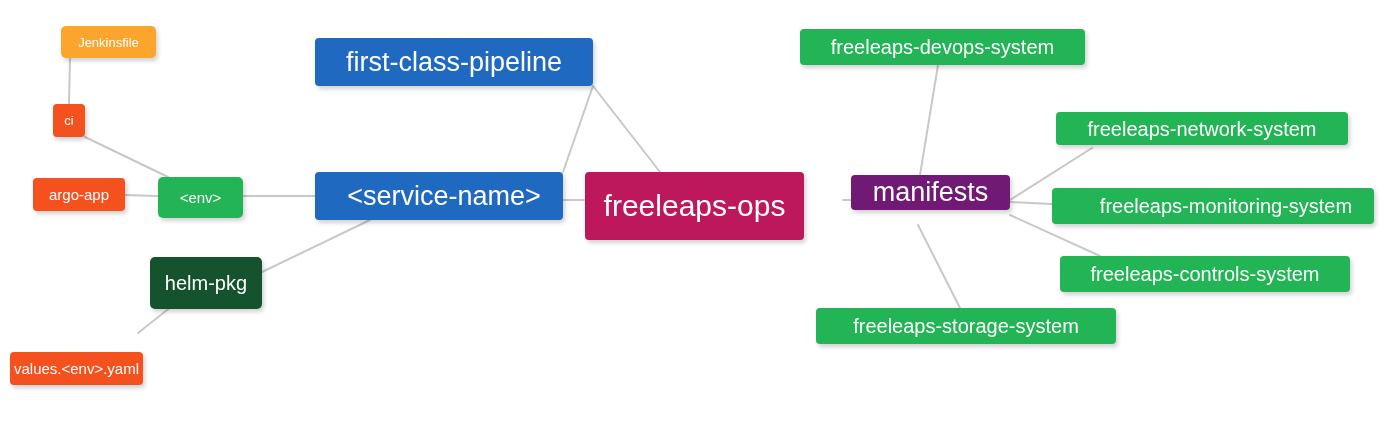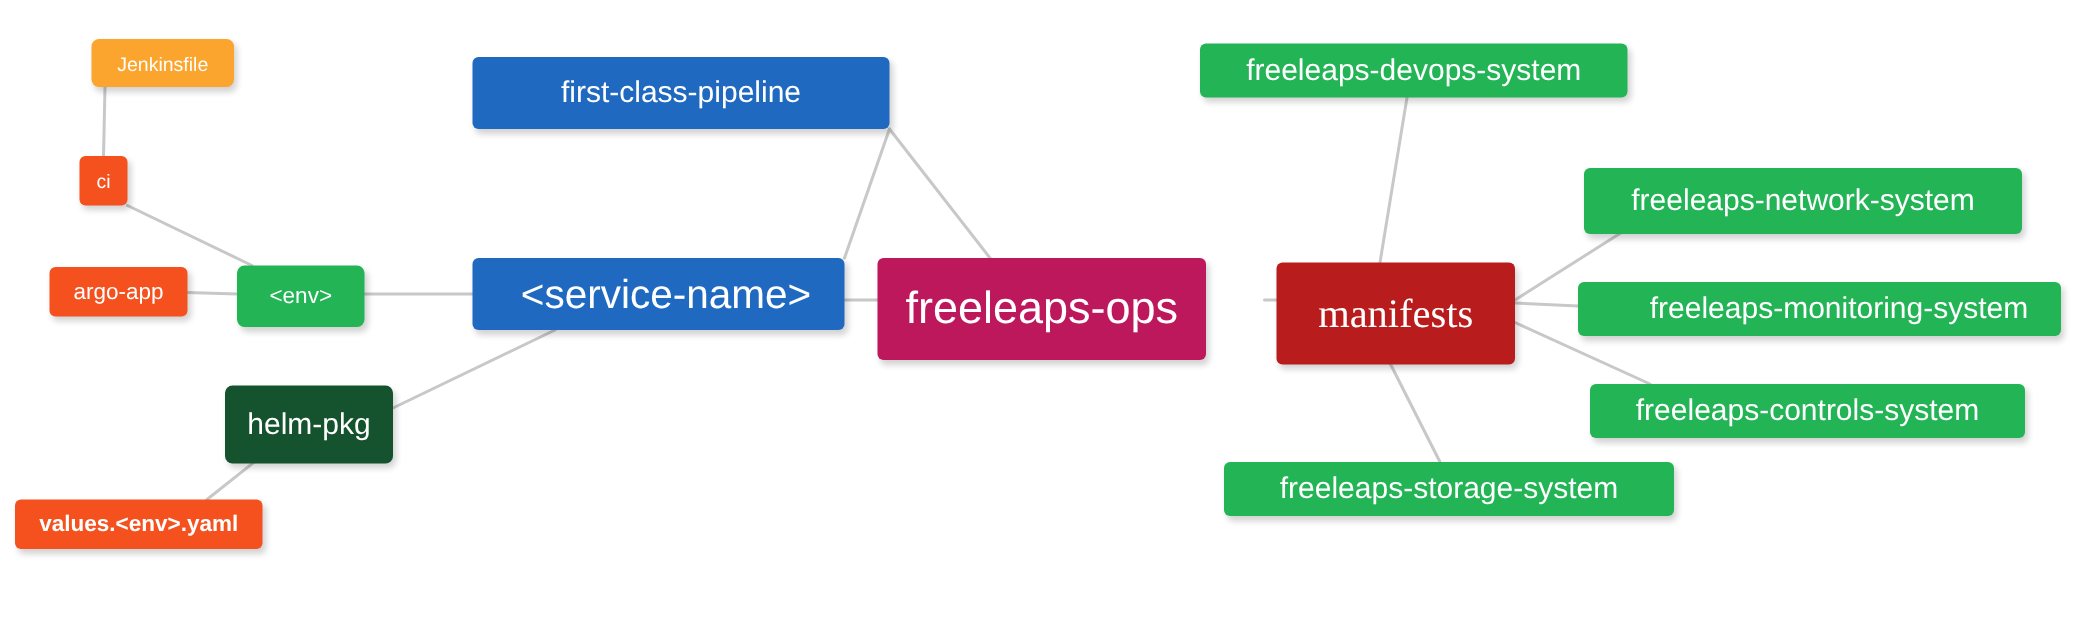--- a/index.html
+++ b/index.html
@@ -51,45 +51,45 @@
   <div id="node-layer">
       <div class="node" style="left: 22px; top: 26px; width: 95px; height: 32px; background: rgb(251, 165, 46); font-size: 13px; border-radius: 5px; margin-left: 39px;">
         <span>Jenkinsfile</span>
       </div>
       <div class="node" style="left: 53px; top: 104px; width: 32px; height: 33px; background: rgb(244, 81, 30); font-size: 13px; border-radius: 4px;">
         <span>ci</span>
       </div>
       <div class="node" style="left: 33px; top: 178px; width: 92px; height: 33px; background: rgb(244, 81, 30); font-size: 15px; border-radius: 4px;">
         <span>argo-app</span>
       </div>
-      <div class="node" style="left: 10px; top: 333px; width: 165px; height: 33px; background: rgb(244, 81, 30); font-size: 15px; border-radius: 4px; font-weight: bold;">
+      <div class="node" style="left: 10px; top: 352px; width: 133px; height: 33px; background: rgb(244, 81, 30); font-size: 15px; border-radius: 4px;">
         <span>values.&lt;env&gt;.yaml</span>
       </div>
       <div class="node" style="left: 158px; top: 177px; width: 85px; height: 41px; background: rgb(34, 180, 85); font-size: 15px; border-radius: 5px;">
         <span>&lt;env&gt;</span>
       </div>
       <div class="node" style="left: 150px; top: 257px; width: 112px; height: 52px; background: #14532d; font-size: 20px; border-radius: 5px;">
         <span>helm-pkg</span>
       </div>
-      <div class="node" style="left: 315px; top: 38px; width: 278px; height: 48px; background: rgb(31, 105, 192); font-size: 20px; border-radius: 4px;">
+      <div class="node" style="left: 315px; top: 38px; width: 278px; height: 48px; background: rgb(31, 105, 192); font-size: 27px; border-radius: 4px;">
         <span>first-class-pipeline</span>
       </div>
       <div class="node" style="left: 315px; top: 172px; width: 248px; height: 48px; background: rgb(31, 105, 192); font-size: 27px; border-radius: 4px; padding-left: 20px;">
         <span>&lt;service-name&gt;</span>
       </div>
       <div class="node root" style="left: 585px; top: 172px; width: 219px; height: 68px; background: #be185d; font-size: 30px; border-radius: 4px;">
         <span>freeleaps-ops</span>
       </div>
-      <div class="node" style="left: 851px; top: 175px; width: 159px; height: 68px; background: #b91c1c; font-size: 27px; border-radius: 4px; font-family: Liberation Serif, serif;">
+      <div class="node" style="left: 851px; top: 175px; width: 159px; height: 35px; background: #701a75; font-size: 27px; border-radius: 4px;">
         <span>manifests</span>
       </div>
       <div class="node" style="left: 800px; top: 29px; width: 285px; height: 36px; background: rgb(34, 180, 85); font-size: 20px; border-radius: 4px;">
         <span>freeleaps-devops-system</span>
       </div>
-      <div class="node" style="left: 1056px; top: 112px; width: 292px; height: 44px; background: rgb(34, 180, 85); font-size: 20px; border-radius: 4px; text-align: center;">
+      <div class="node" style="left: 1056px; top: 112px; width: 292px; height: 33px; background: rgb(34, 180, 85); font-size: 20px; border-radius: 4px; text-align: center;">
         <span>freeleaps-network-system</span>
       </div>
       <div class="node" style="left: 1052px; top: 188px; width: 322px; height: 36px; background: rgb(34, 180, 85); font-size: 20px; border-radius: 4px; padding-left: 36px;">
         <span>freeleaps-monitoring-system</span>
       </div>
       <div class="node" style="left: 1060px; top: 256px; width: 290px; height: 36px; background: rgb(34, 180, 85); font-size: 20px; border-radius: 4px; text-align: right;">
         <span>freeleaps-controls-system</span>
       </div>
       <div class="node" style="left: 816px; top: 308px; width: 300px; height: 36px; background: rgb(34, 180, 85); font-size: 20px; border-radius: 4px;">
         <span>freeleaps-storage-system</span>

